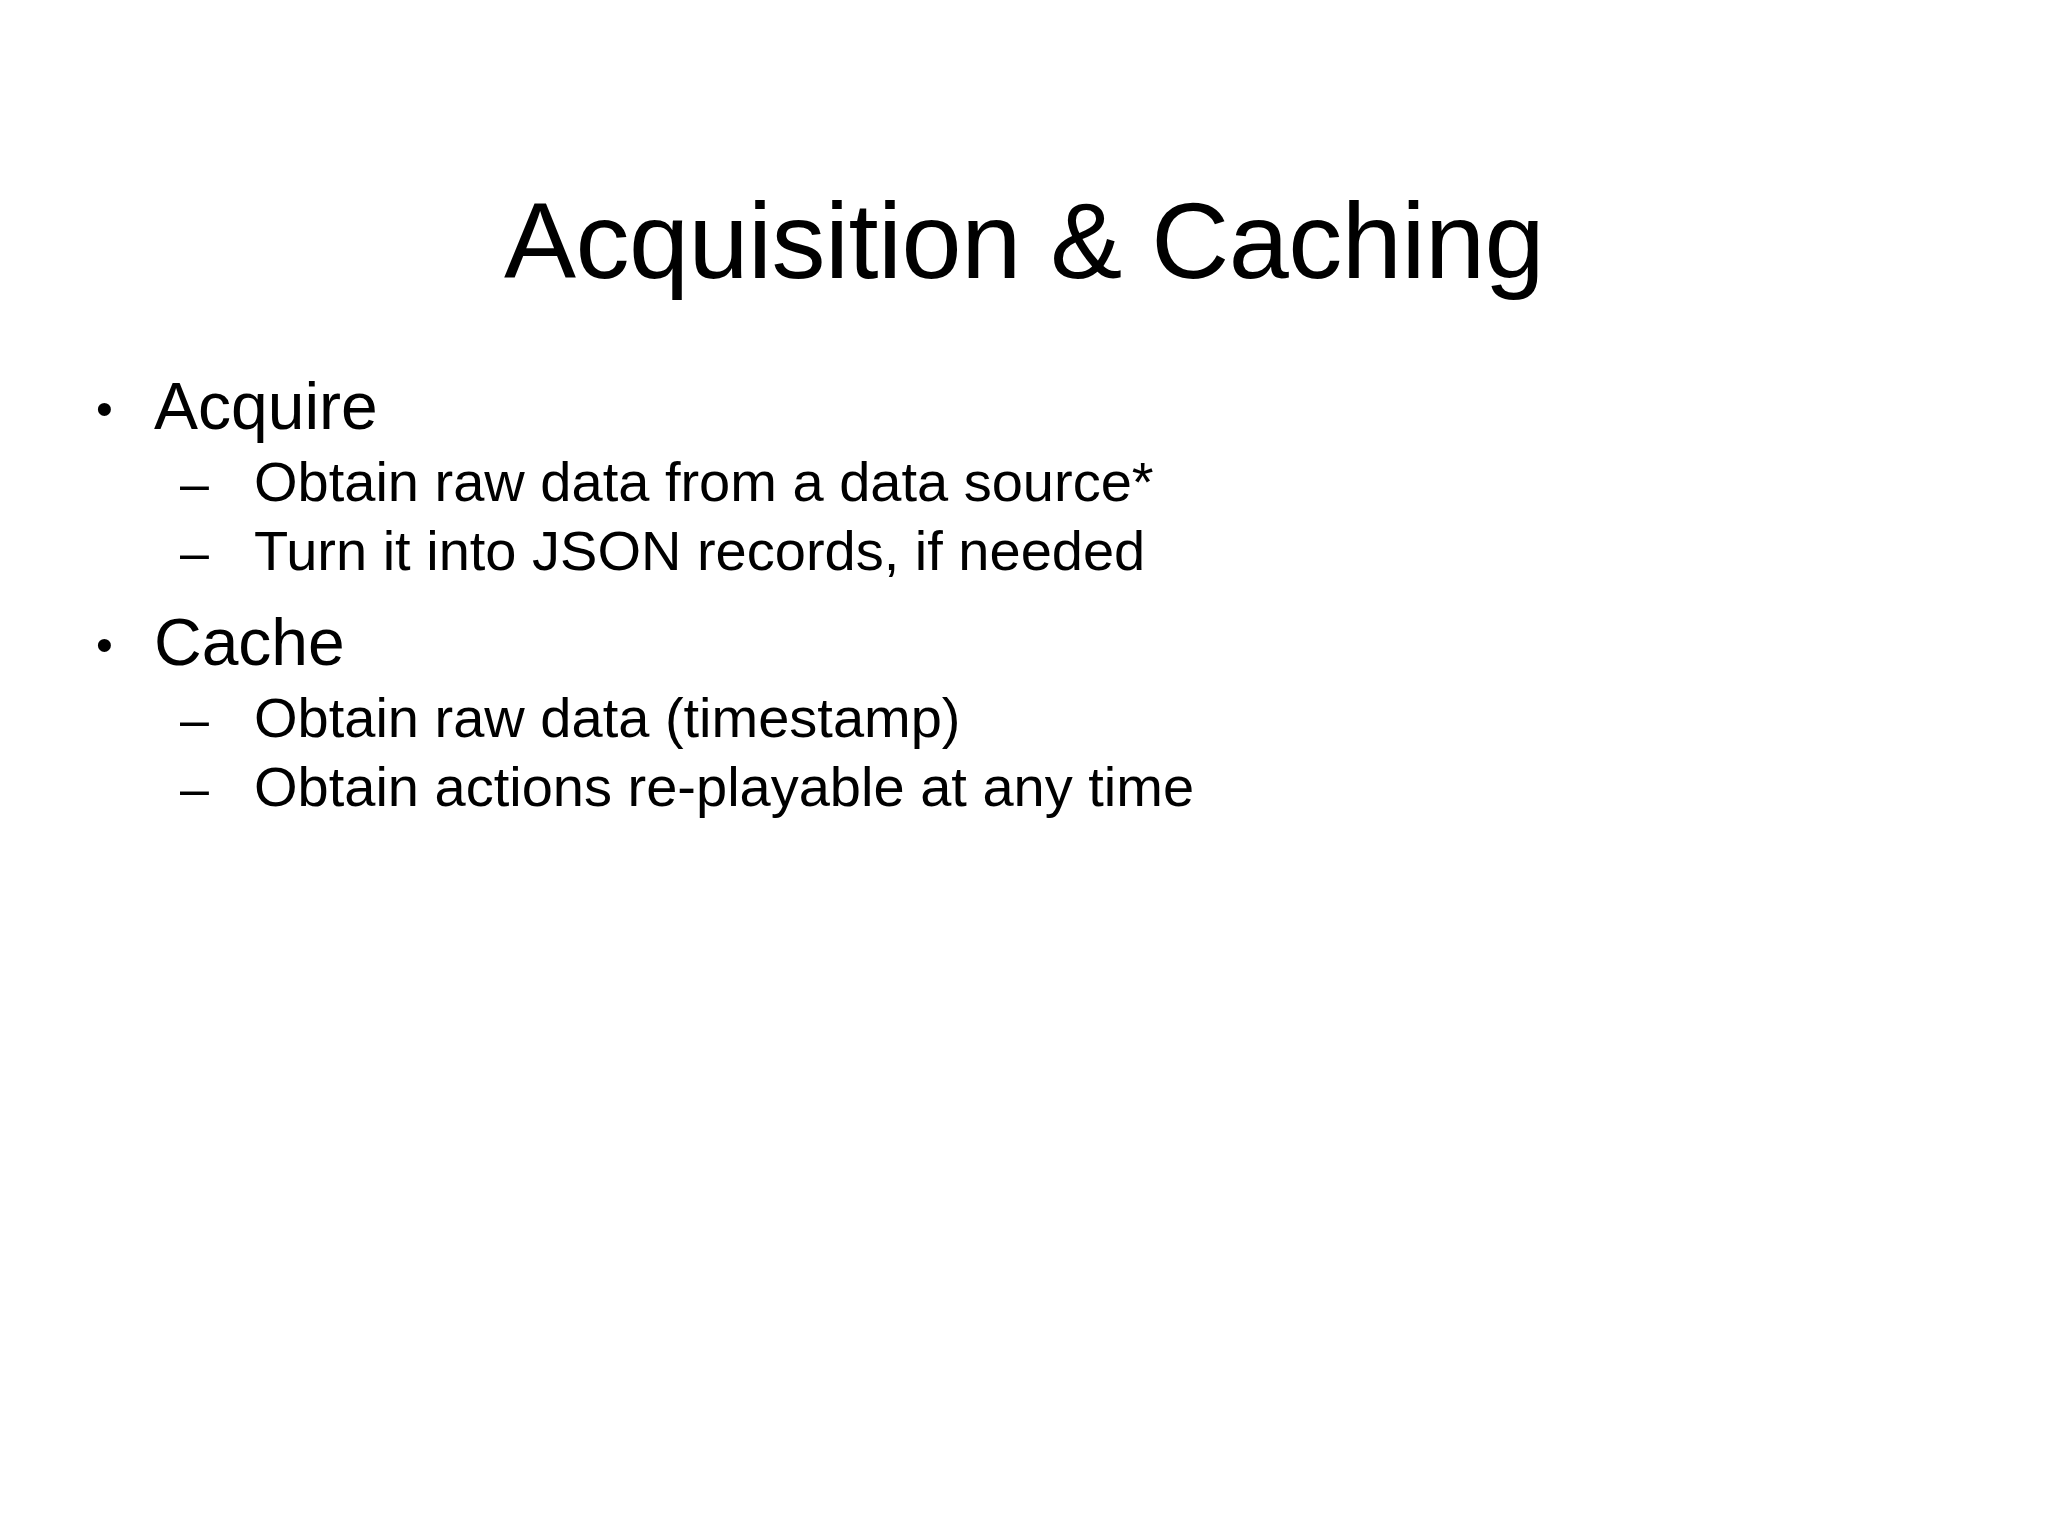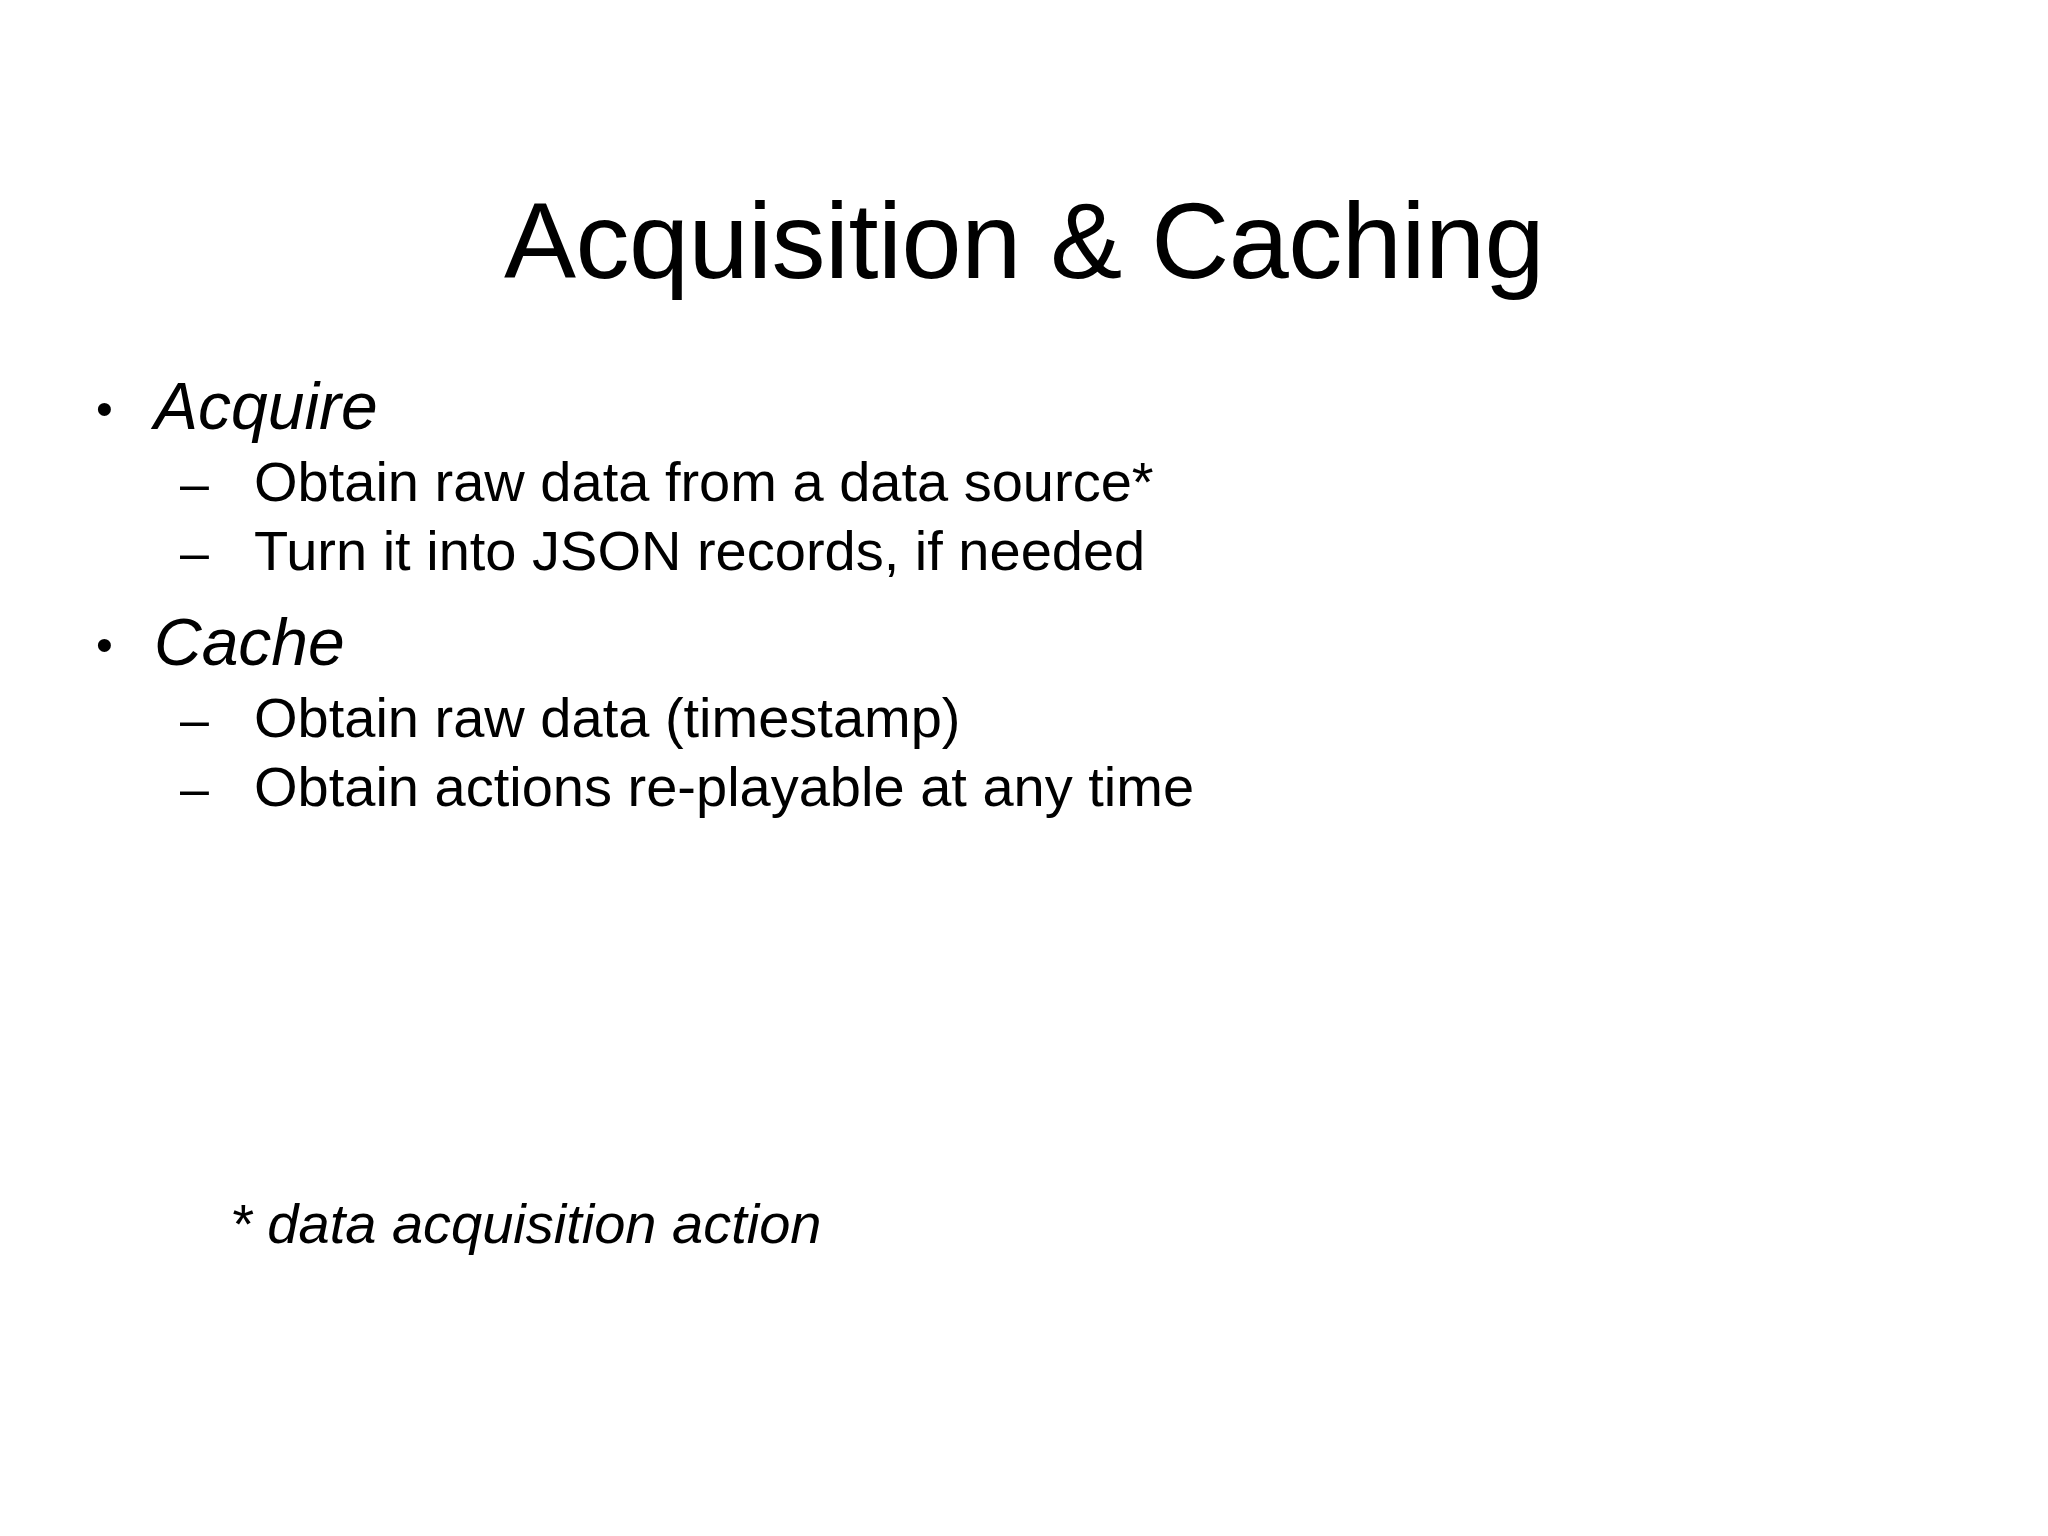--- a/index.html
+++ b/index.html
@@ -59,21 +59,20 @@
     flex: 0 0 auto;
     width: 58px;
     font-size: 48px;
     line-height: 1;
     text-align: left;
     transform: translateY(-4px);
   }
   .bullet-l1 .text {
     flex: 1 1 auto;
     white-space: nowrap;
-    font-style: italic;
   }
 
   .bullet-l2 {
     display: flex;
     align-items: baseline;
     margin: 0 0 4px 0;
     padding-left: 84px;
     font-size: 56px;
     line-height: 1.16;
     font-weight: 400;
@@ -153,15 +152,14 @@
 
       <div class="bullet-l2">
         <span class="marker">–</span>
         <span class="text">Obtain actions re-playable at any time</span>
       </div>
 
     </div>
 
   </div>
 
-  <div class="footnote">* data acquisition action</div>
 
 </div>
 
 </body></html>

